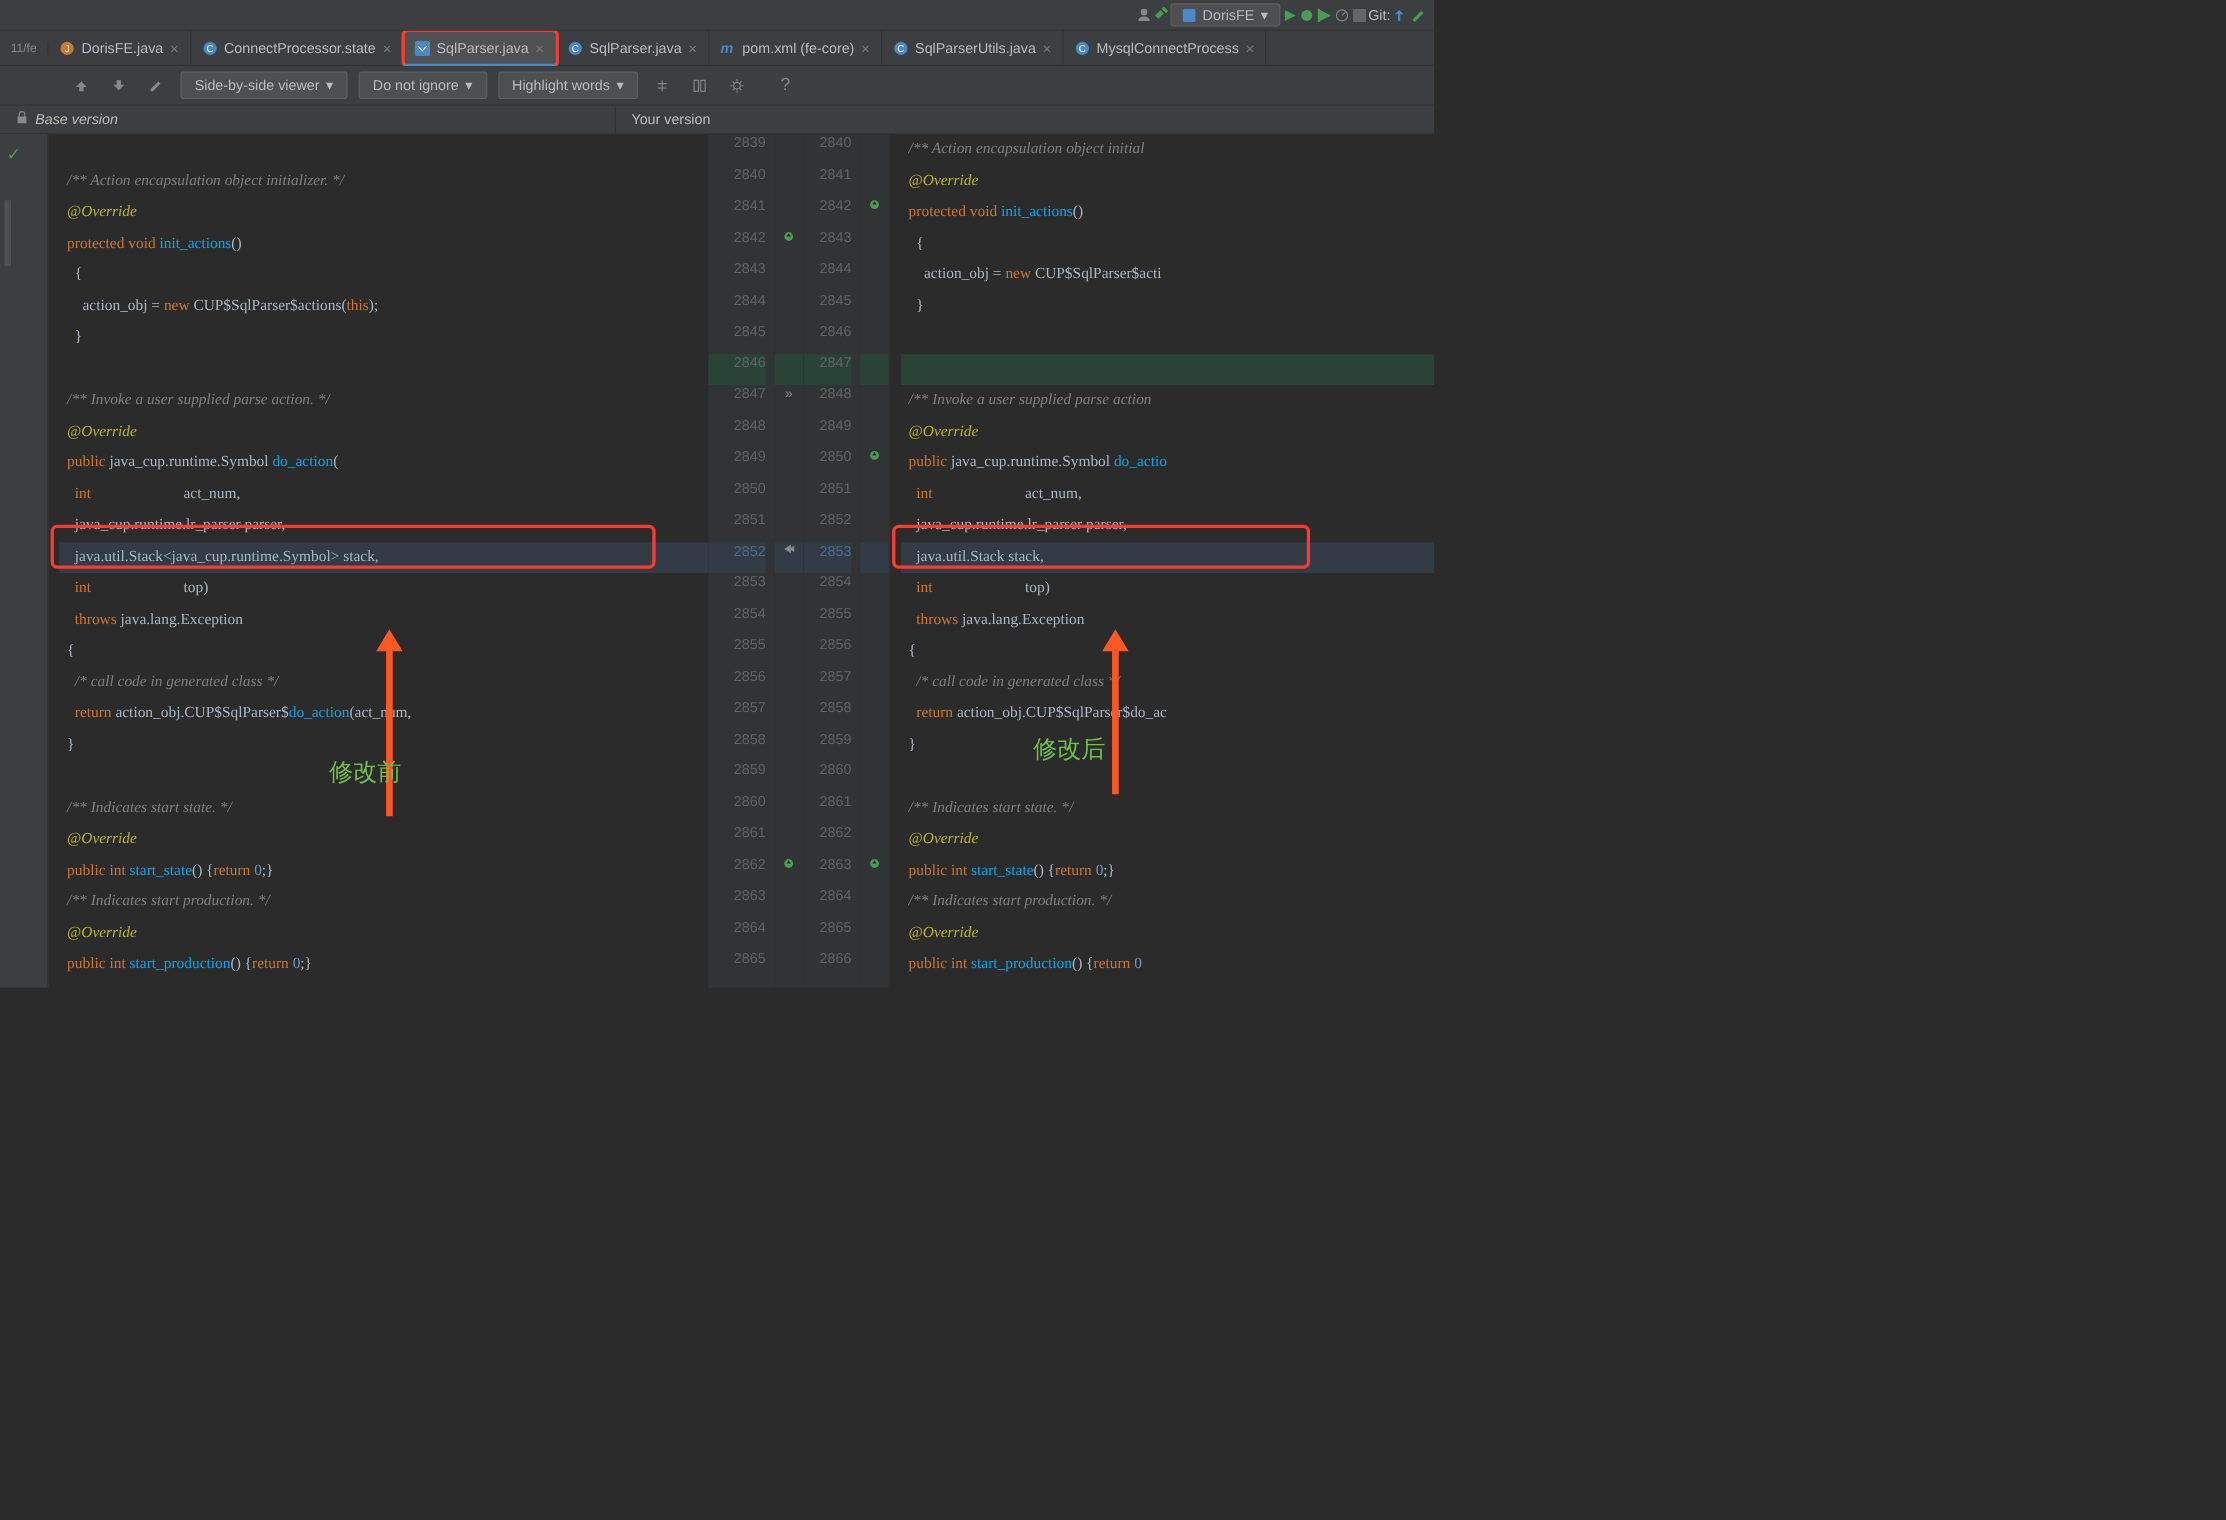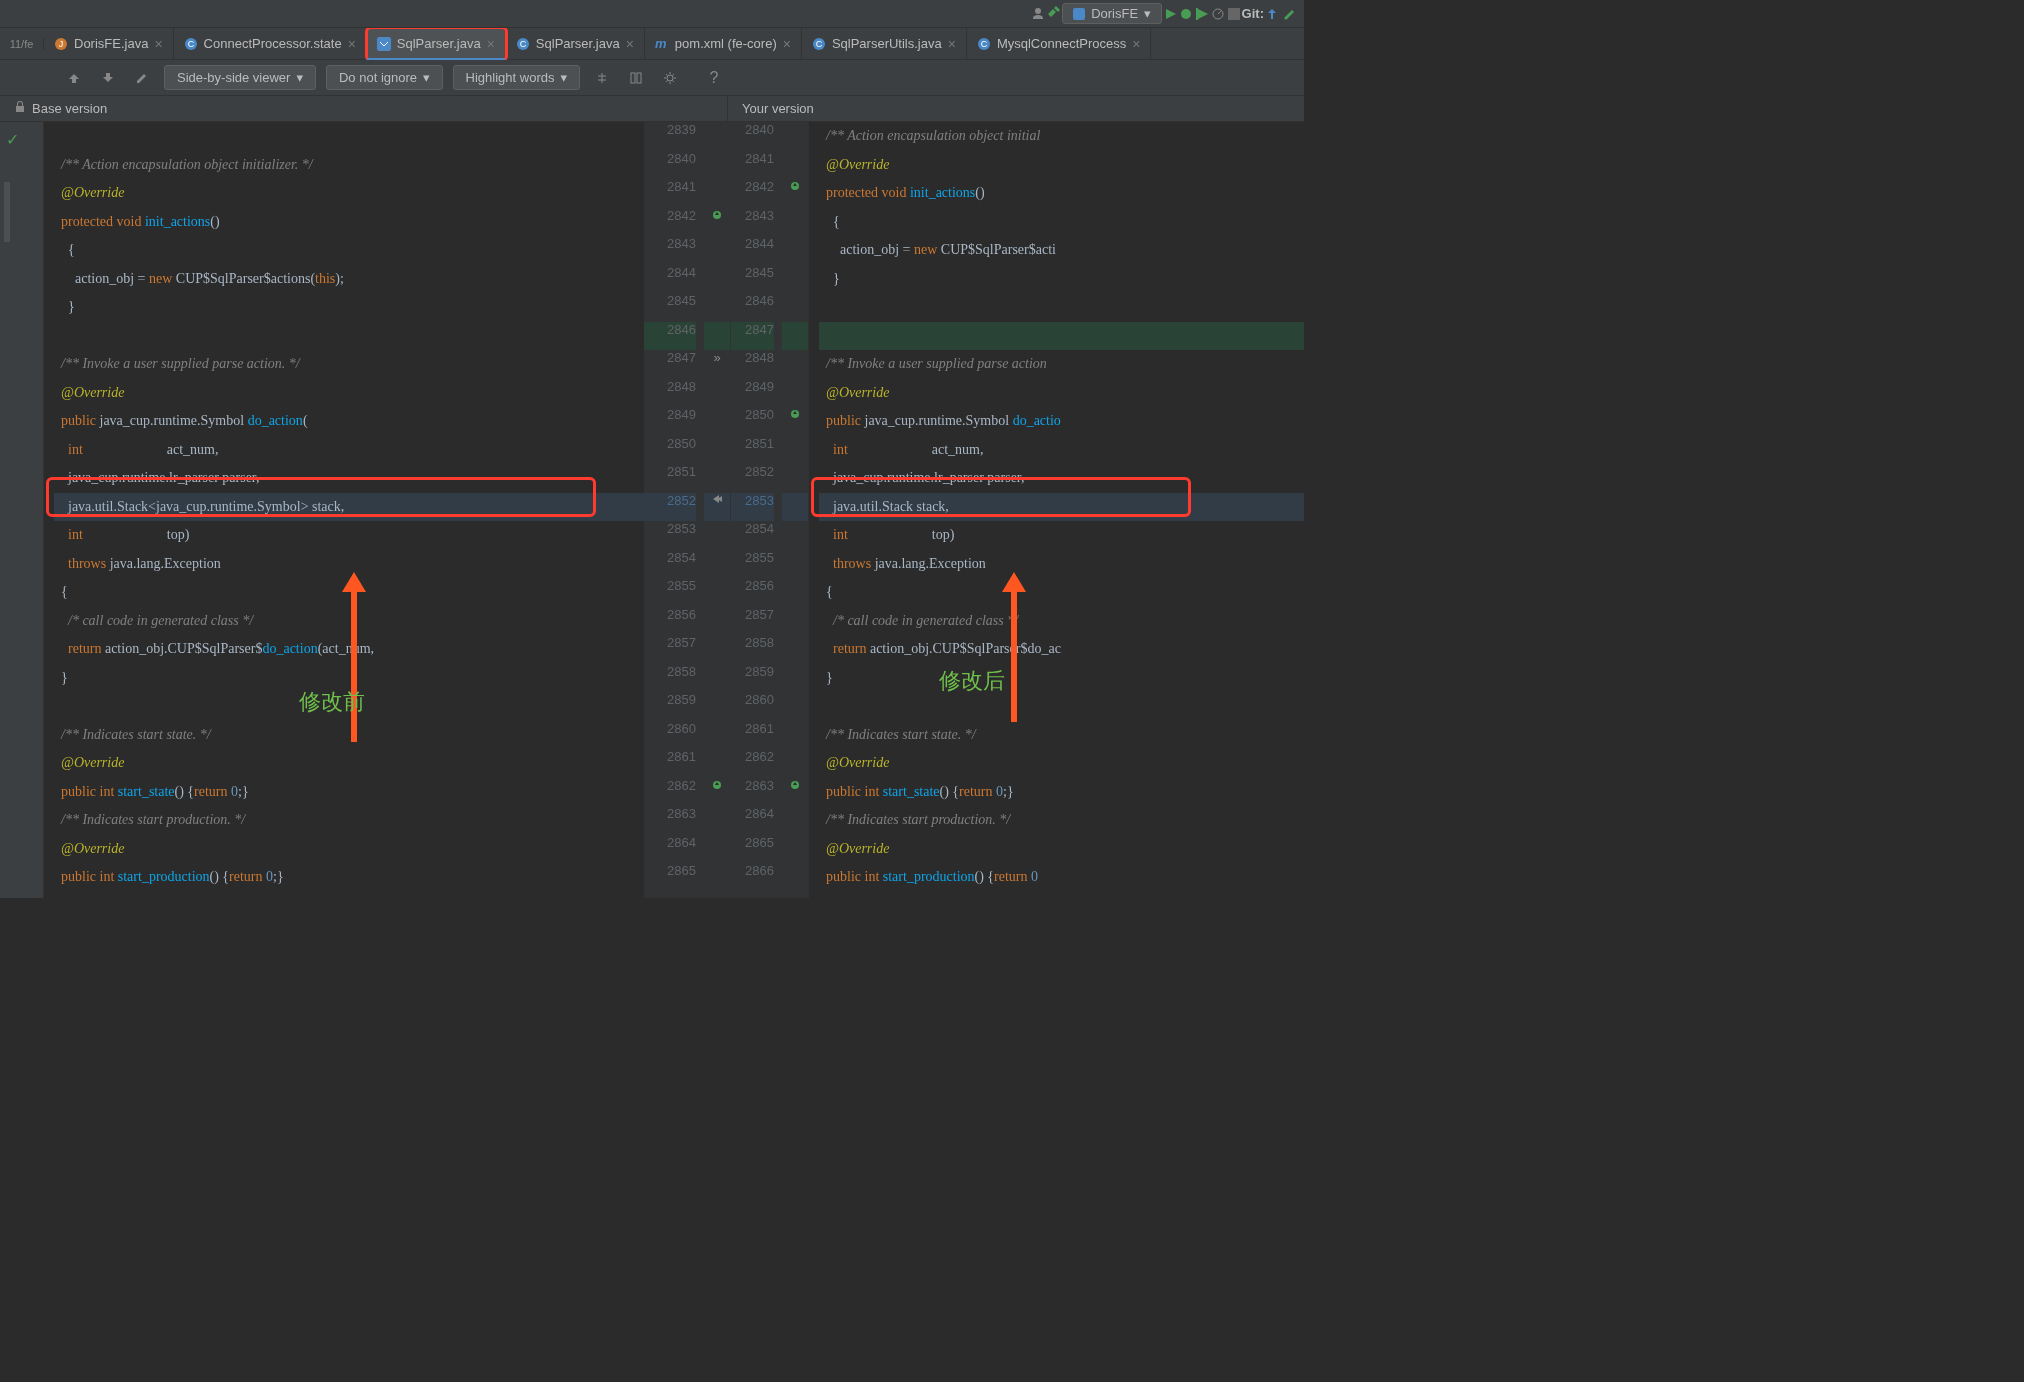--- a/index.html
+++ b/index.html
@@ -16,21 +16,21 @@
   height: 28px;
   background: #3c3f41;
   display: flex;
   align-items: center;
   justify-content: flex-end;
   padding: 0 8px;
   border-bottom: 1px solid #323232;
 }
 .top-toolbar .icon { width: 16px; height: 16px; display:inline-flex; align-items:center; justify-content:center; }
 .top-toolbar .dropdown { background:#4c5052; border:1px solid #5e6060; border-radius:3px; padding:2px 10px; color:#bbb; display:flex; align-items:center; gap:6px;}
-.top-toolbar .git-label { color:#bbb;font-weight:bold; }
+.top-toolbar .git-label { color:#bbb; }
 .tabs-bar {
   height: 32px;
   background: #3c3f41;
   display: flex;
   align-items: center;
   border-bottom: 1px solid #323232;
 }
 .left-gutter {
   width: 44px;
   background:#3c3f41;
@@ -265,21 +265,21 @@
         <circle stroke="#888" fill="none" cx="7" cy="7" r="3"></circle>
         <path stroke="#888" d="M7 1v2M7 11v2M1 7h2M11 7h2M3 3l1.5 1.5M11 11l-1.5-1.5M3 11l1.5-1.5M11 3l-1.5 1.5"></path>
       </svg>
   </span>
   <span class="iconbtn" style="margin-left:10px;">
     <span style="color:#888;font-size:16px;">?</span>
   </span>
 </div>
 
 <div class="version-header">
-  <div class="half" style="width:728px; flex:none;">
+  <div class="half" style="width:560px; flex:none;font-style:italic;">
     <span class="lock-icon">
       <svg width="12" height="12" viewBox="0 0 12 12">
           <path fill="#888" d="M3 5V3a3 3 0 016 0v2h1v6H2V5h1zm1 0h4V3a2 2 0 00-4 0v2z"></path>
         </svg>
     </span>
     <span>Base version</span>
   </div>
   <div class="half">
     <span>Your version</span>
   </div>

